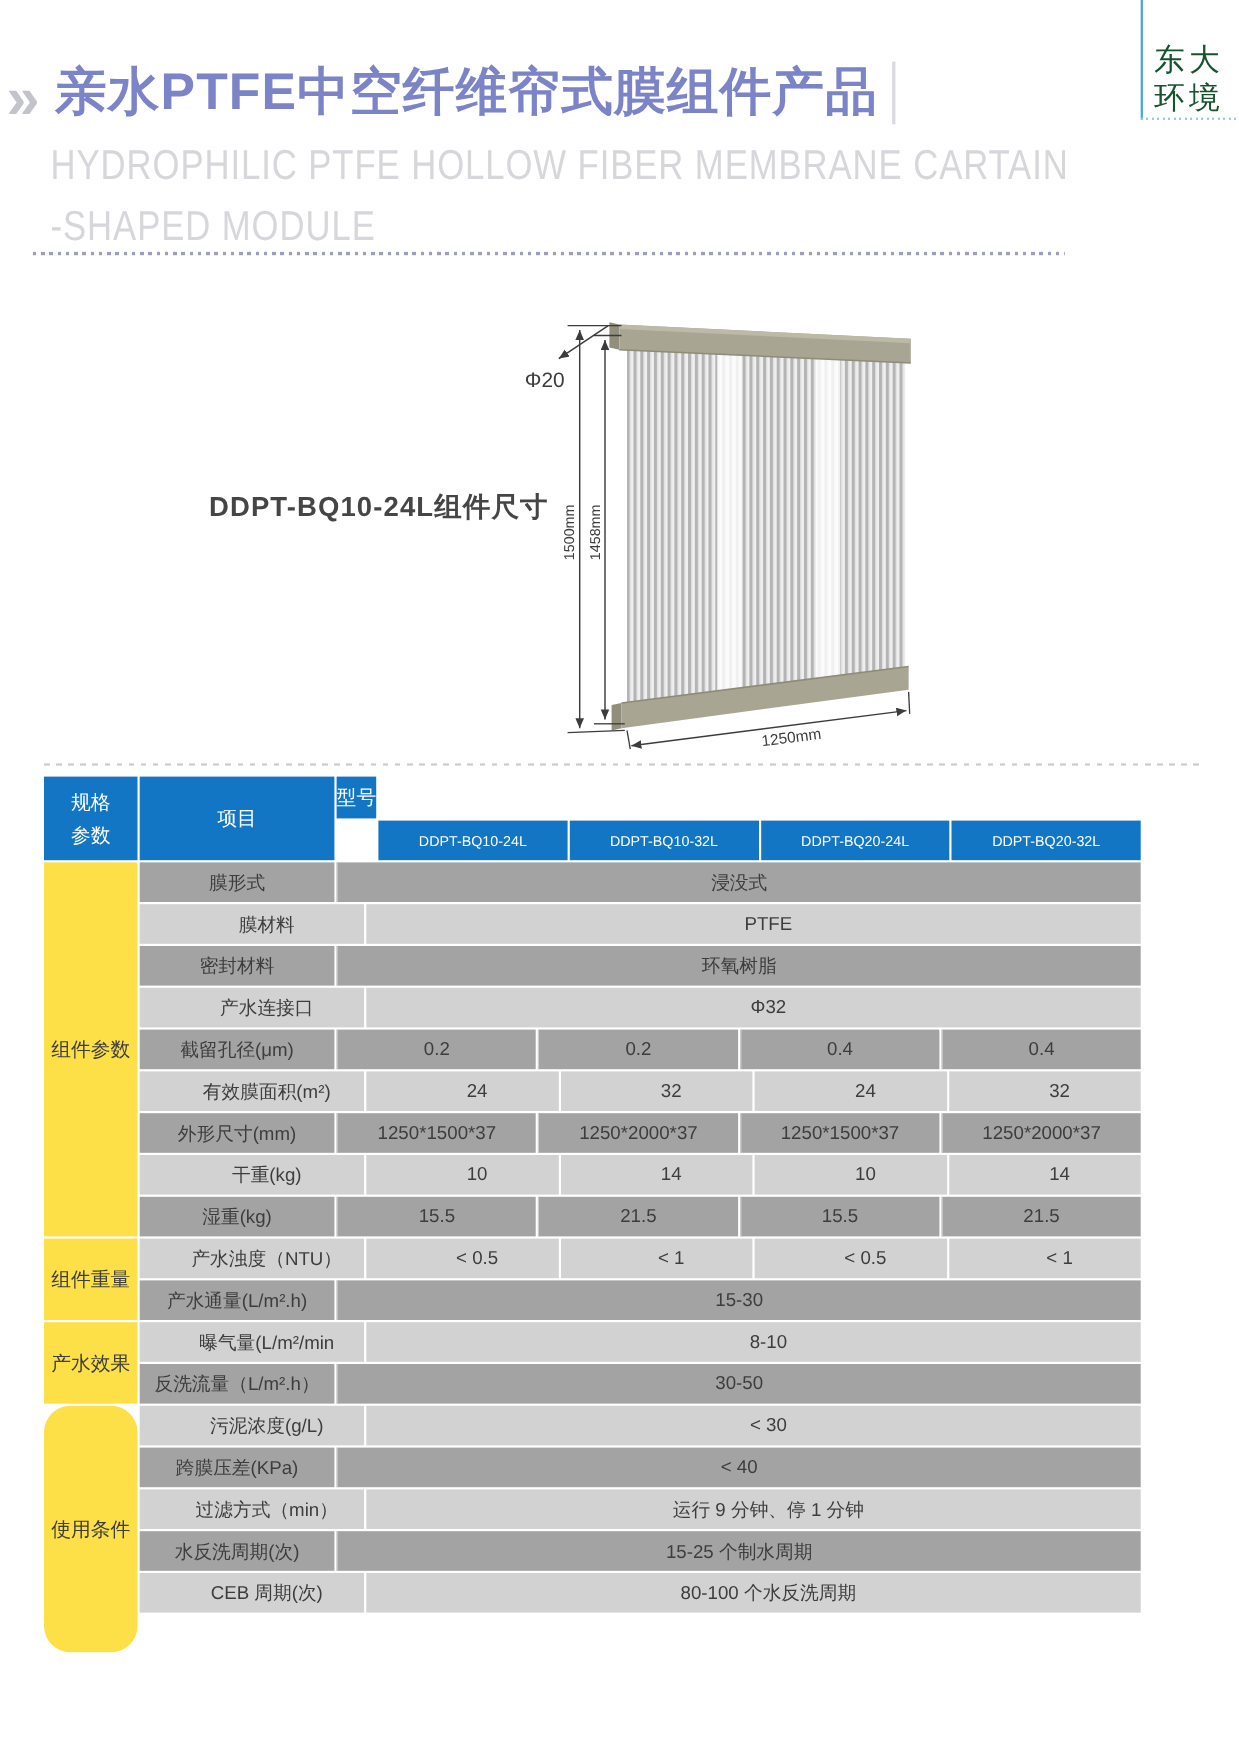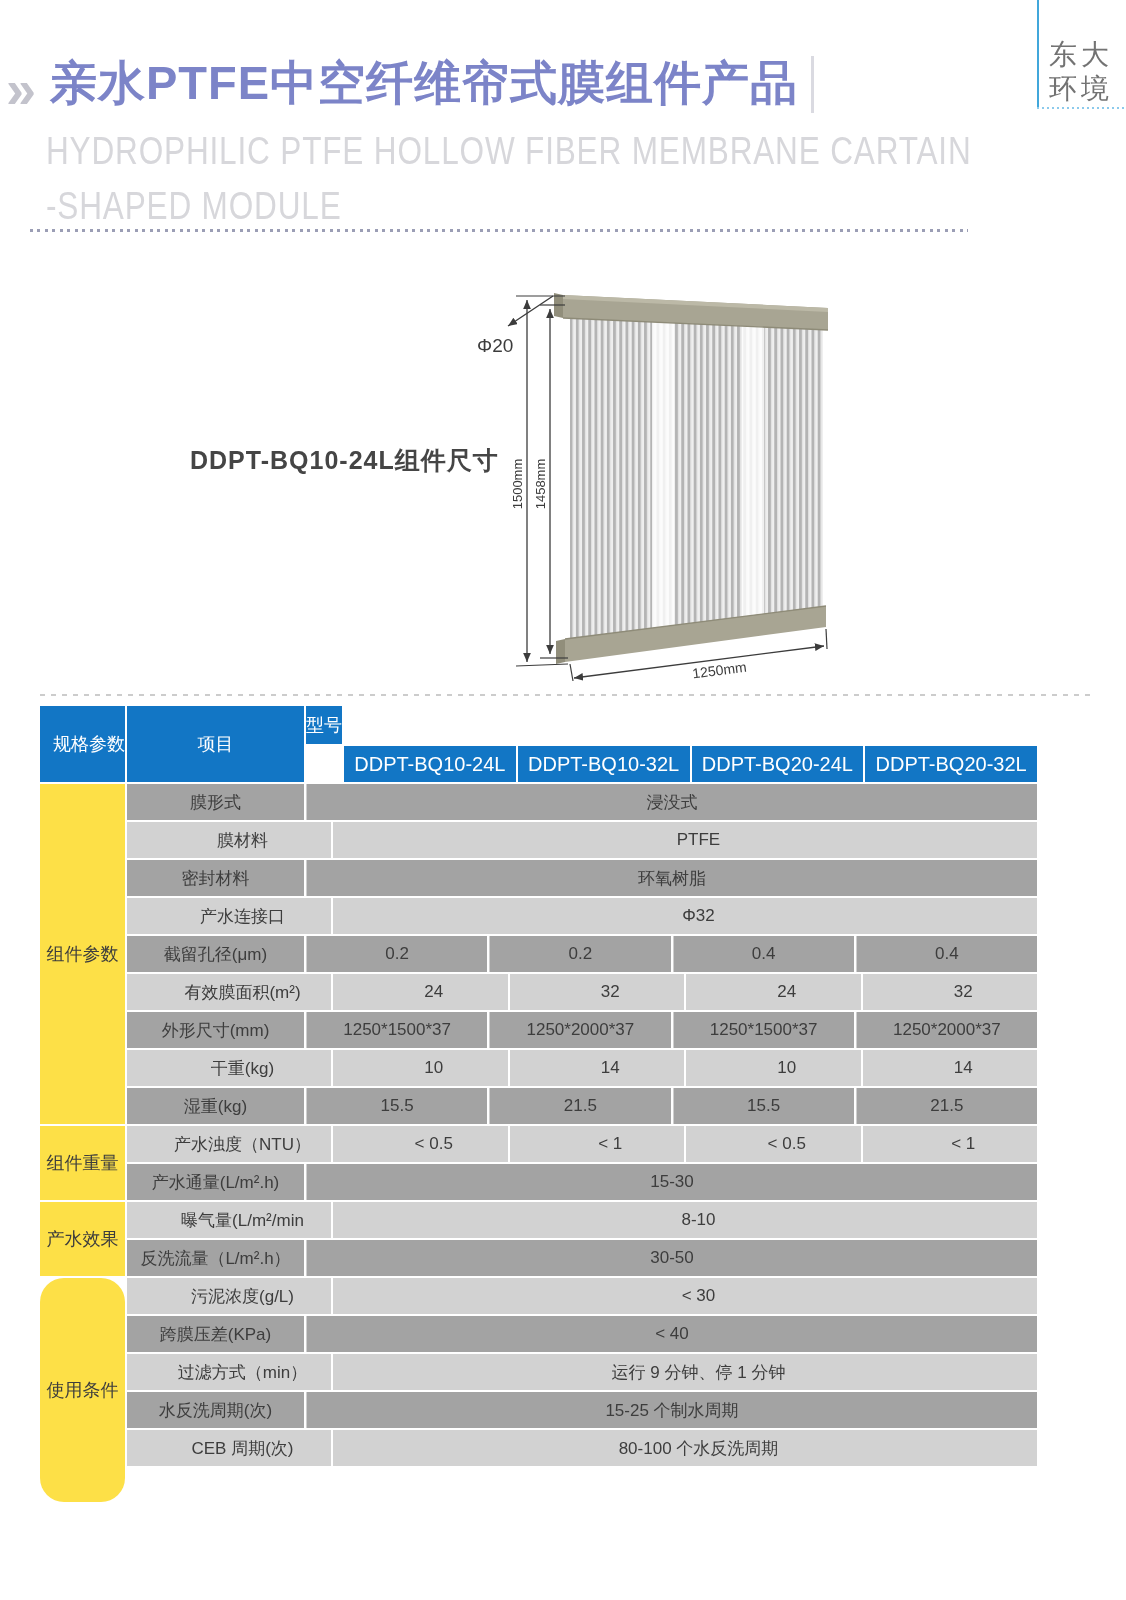--- a/index.html
+++ b/index.html
@@ -11,50 +11,50 @@
   .page-title{position:absolute;left:50px;top:52px;font-size:47px;font-weight:700;
               color:#7c84c8;letter-spacing:1px;white-space:nowrap;}
   .title-endbar{position:absolute;left:811px;top:56px;width:3px;height:57px;background:#dadae1;}
   .subtitle{position:absolute;left:46px;top:124px;font-size:38px;color:#d7d7db;font-weight:400;
             letter-spacing:1px;line-height:55px;transform:scaleX(0.83);transform-origin:left top;white-space:nowrap;}
   .dotline{position:absolute;left:30px;top:229px;width:938px;height:3px;
            background:repeating-linear-gradient(to right,#9b9eb5 0 3px,transparent 3px 7.5px);}
 
   
   .logo-vline{position:absolute;left:1037px;top:0;width:2px;height:109px;background:#41a7db;}
-  .logo-text{position:absolute;left:1049px;top:38px;font-size:28px;color:#737373;
+  .logo-text{position:absolute;left:1049px;top:38px;font-size:28px;color:#14532d;
              line-height:34px;letter-spacing:4px;font-weight:400;}
   .logo-dots{position:absolute;left:1037px;top:107px;width:89px;height:2px;
              background:repeating-linear-gradient(to right,#8ccaec 0 2px,transparent 2px 5px);}
 
   
   .figure-label{position:absolute;left:190px;top:444px;font-size:25px;font-weight:700;
                 color:#454545;letter-spacing:1px;}
   .module-svg{position:absolute;left:420px;top:272px;}
 
   
   .pretable-dash{position:absolute;left:40px;top:694px;width:1050px;height:2px;
                  background:repeating-linear-gradient(to right,#cccccc 0 5px,transparent 5px 11px);}
   .spec-table{position:absolute;left:40px;top:706px;width:997px;display:flex;gap:2px;}
   .cell{display:flex;align-items:center;justify-content:center;text-align:center;}
   .blue{background:#1276c5;color:#ffffff;}
 
   .t-left{width:85px;display:flex;flex-direction:column;gap:2px;flex:none;}
-  .corner{height:76px;flex:none;font-size:18px;line-height:30px;flex-direction:row;justify-content:flex-end;}
+  .corner{height:76px;flex:none;font-size:18px;line-height:30px;flex-direction:column;}
   .gcell{background:#fde047;color:#3d3d3d;font-size:18px;line-height:40px;
          flex-direction:row;flex:none;}
   .g1{height:340px;} .g2{height:74px;} .g3{height:74px;} .g4{height:224px;border-radius:24px;}
 
   .t-right{flex:1;display:flex;flex-direction:column;gap:2px;}
   .t-head{display:flex;gap:2px;height:76px;flex:none;}
   .th-item{width:177px;flex:none;font-size:18px;}
   .th-models{flex:1;display:flex;flex-direction:row;gap:2px;}
   .th-span{height:38px;flex:none;font-size:18px;}
   .th-row{flex:1;display:flex;gap:2px;}
-  .th-row .cell{flex:1;font-size:20px;font-weight:400;margin-top:40px;}
+  .th-row .cell{flex:1;font-size:13px;font-weight:400;margin-top:40px;}
 
   .trow{display:flex;gap:2px;height:36px;flex:none;font-size:17px;}
   .ti{width:177px;flex:none;}
   .tv{flex:1;}
   .trow.gray .ti,.trow.gray .tv{background:#d2d2d2;padding-left:27px;}
   .trow.white .ti,.trow.white .tv{background:#a3a3a3;}
   .trow.white .tv{border-left:1px solid #cfcfcf;}
 </style>
 </head>
 <body>

